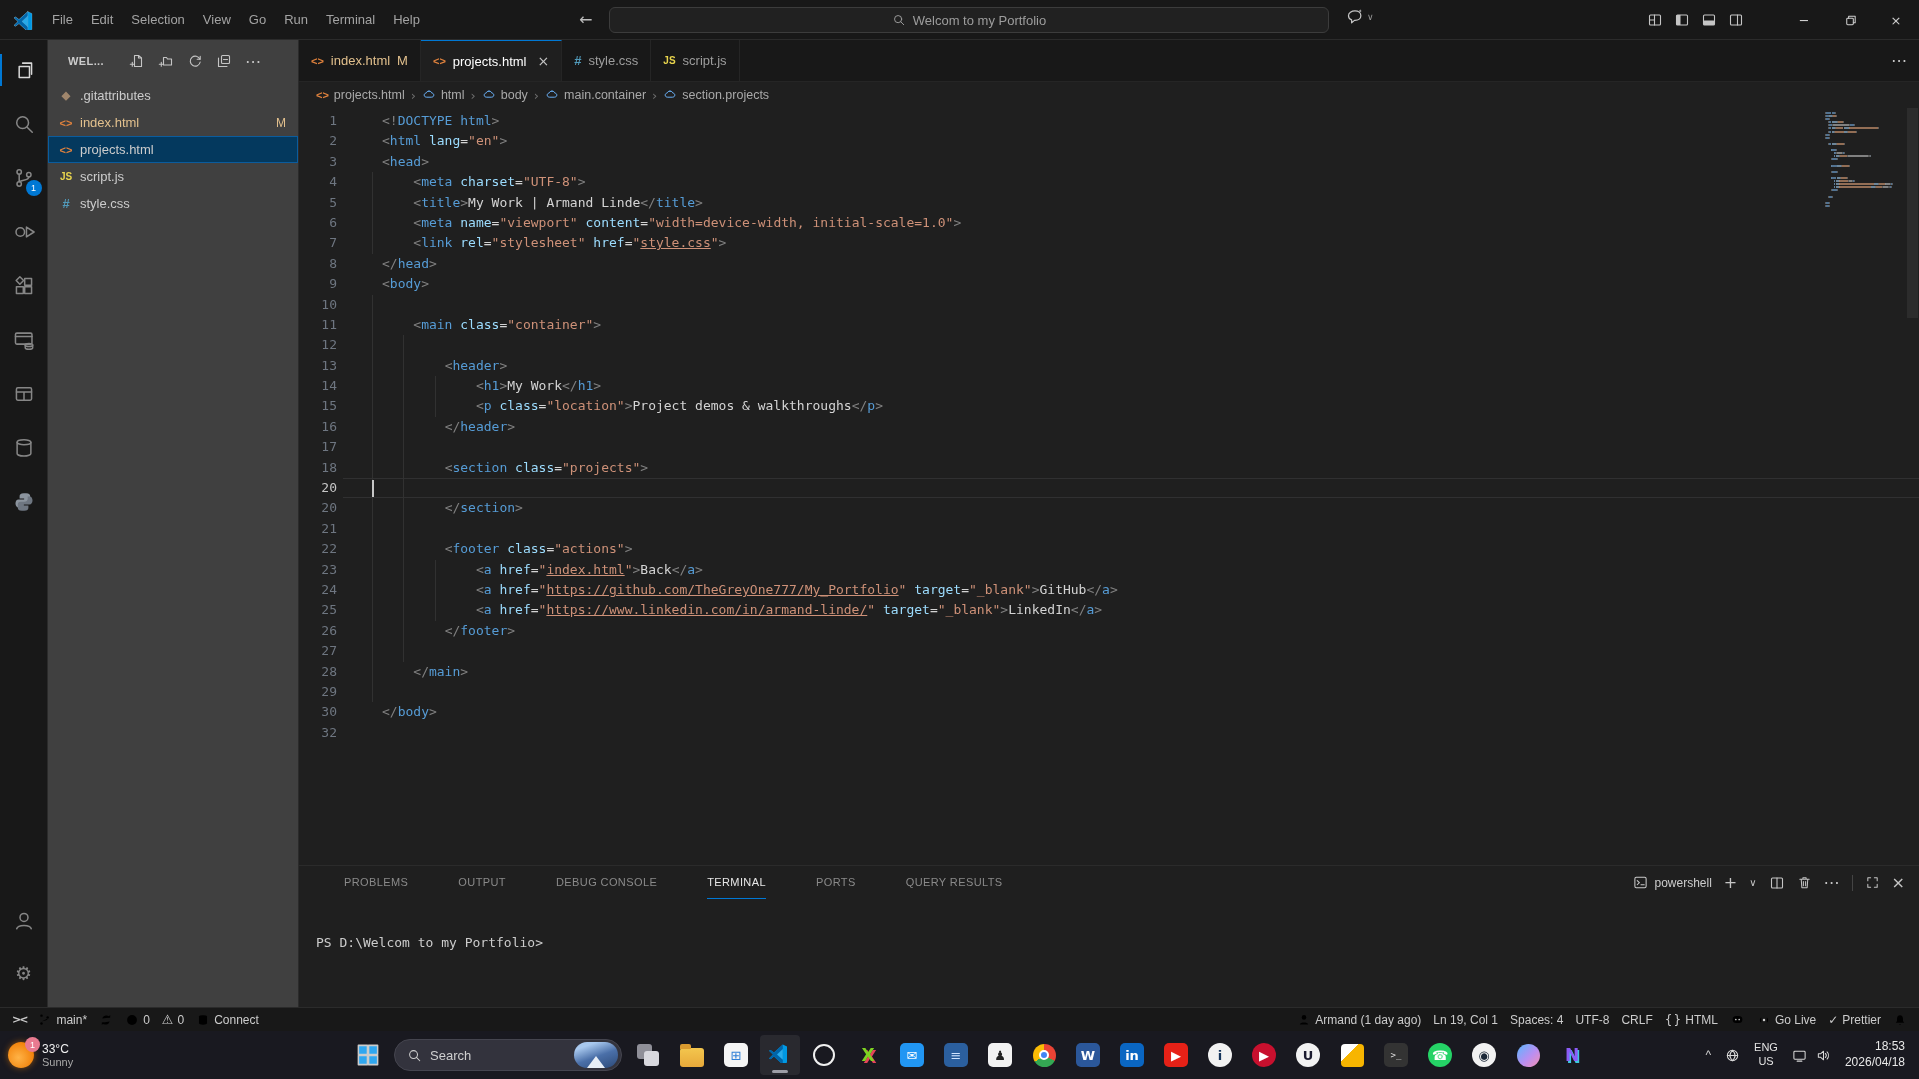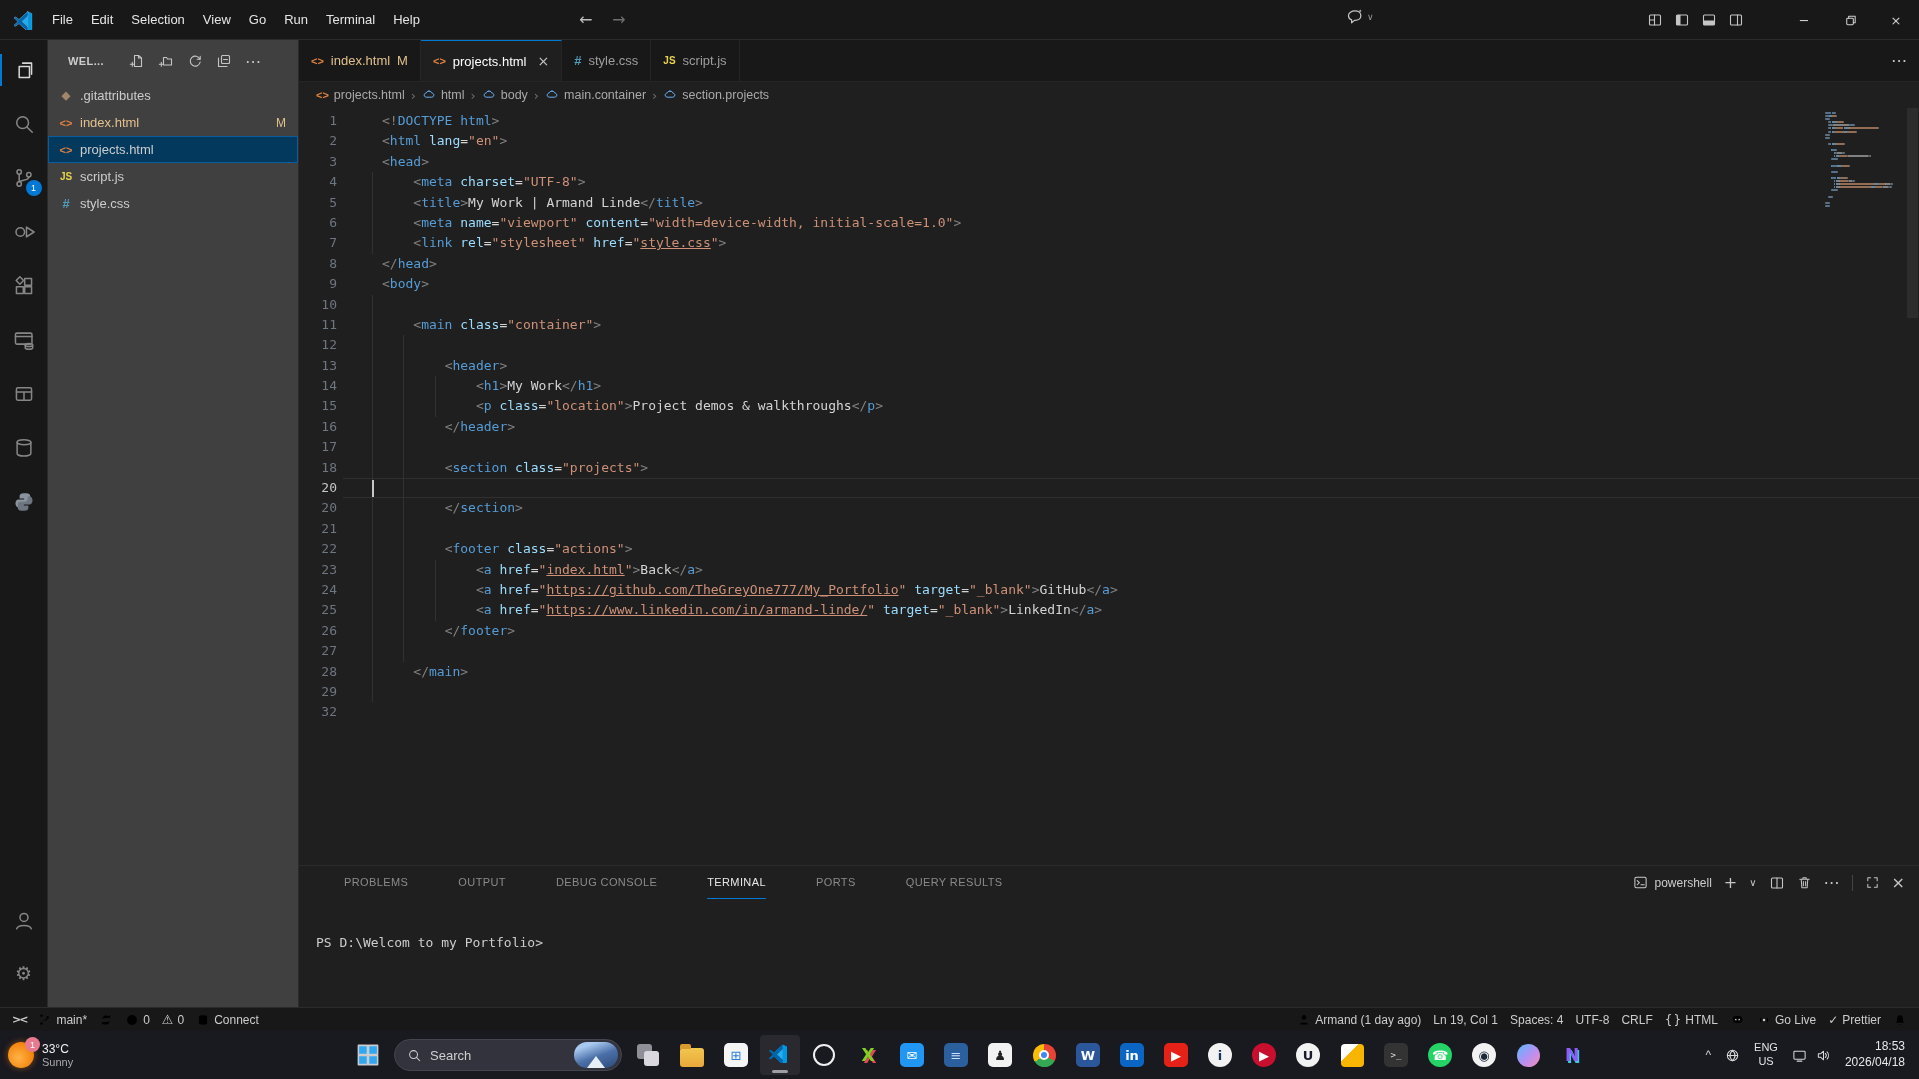--- a/index.html
+++ b/index.html
@@ -6,21 +6,21 @@
   html,body { width:1919px; height:1079px; overflow:hidden; background:#1f1f1f;
     font-family:"Liberation Sans", sans-serif; color:#cccccc; }
   .ico { display:inline-flex; align-items:center; justify-content:center; }
   .ico svg { stroke:currentColor; fill:none; stroke-width:1.1; stroke-linecap:round; stroke-linejoin:round; }
   .g { font-family:"DejaVu Sans", sans-serif; }
 
   
   #titlebar { position:relative; height:40px; background:#181818; border-bottom:1px solid #2b2b2b;
     display:flex; align-items:center; }
   #vscode-logo { width:20px; height:20px; margin:0 10px 0 13px; }
-  .menu-item { padding:4px 9px; font-size:13px; color:#e5e5e5; border-radius:5px; cursor:default; }
+  .menu-item { padding:4px 9px; font-size:13px; color:#a3a3a3; border-radius:5px; cursor:default; }
   #nav-arrows { margin-left:150px; display:flex; gap:20px; font-size:16px; }
   #nav-back { color:#bdbdbd; } #nav-fwd { color:#6f6f6f; }
   #command-center { position:absolute; left:609px; top:7px; width:720px; height:26px;
     background:#212121; border:1px solid #3c3c3c; border-radius:6px;
     display:flex; align-items:center; justify-content:center; gap:7px; color:#9d9d9d; font-size:13px; }
   #copilot-tb { position:absolute; left:1346px; top:8px; display:flex; align-items:center; gap:3px; color:#c5c5c5; }
   #copilot-tb .chev { font-size:9px; color:#9a9a9a; }
   #layout-icons { position:absolute; right:175px; top:0; height:40px; display:flex; align-items:center; gap:11px; color:#c5c5c5; }
   #window-controls { position:absolute; right:0; top:0; height:40px; display:flex; }
   .win-btn { width:46px; height:40px; display:flex; align-items:center; justify-content:center; color:#cfcfcf; font-size:13px; }
@@ -178,20 +178,29 @@
       <span class="menu-item">View</span>
       <span class="menu-item">Go</span>
       <span class="menu-item">Run</span>
       <span class="menu-item">Terminal</span>
       <span class="menu-item">Help</span>
     </div>
   <div id="nav-arrows">
     <span id="nav-back" class="g">←</span>
     <span id="nav-fwd" class="g">→</span>
   </div>
+  <div id="command-center">
+    <span class="ico">
+        <svg width="14" height="14" viewBox="0 0 16 16">
+          <circle cx="7" cy="7" r="4.1"></circle>
+          <path d="M10 10l3.4 3.4"></path>
+        </svg>
+      </span>
+    <span>Welcom to my Portfolio</span>
+  </div>
   <div id="copilot-tb">
     <span class="ico">
         <svg width="18" height="18" viewBox="0 0 16 16">
           <path d="M8 2.6c3.1 0 5.2 1.8 5.2 4.2S11.1 11 8 11h-.5L5 13.2v-2.6C3.2 9.9 2.2 8.5 2.2 6.8 2.2 4.4 4.9 2.6 8 2.6z"></path>
           <path d="M12.6 1.2l.4 1 1 .4-1 .4-.4 1-.4-1-1-.4 1-.4z" fill="currentColor" stroke="none"></path>
         </svg>
       </span>
     <span class="chev g">∨</span>
   </div>
   <div id="layout-icons">
@@ -482,20 +491,21 @@
           <div class="line"><span class="guide" style="left: 73px;"></span><span class="guide" style="left: 104.32px;"></span><span class="ln">20</span><span class="ctext"><span class="tok-w">        </span><span class="tok-p">&lt;/</span><span class="tok-t">section</span><span class="tok-p">&gt;</span></span></div>
           <div class="line"><span class="guide" style="left: 73px;"></span><span class="guide" style="left: 104.32px;"></span><span class="ln">21</span><span class="ctext"></span></div>
           <div class="line"><span class="guide" style="left: 73px;"></span><span class="guide" style="left: 104.32px;"></span><span class="ln">22</span><span class="ctext"><span class="tok-w">        </span><span class="tok-p">&lt;</span><span class="tok-t">footer</span><span class="tok-w"> </span><span class="tok-a">class</span><span class="tok-e">=</span><span class="tok-s">"actions"</span><span class="tok-p">&gt;</span></span></div>
           <div class="line"><span class="guide" style="left: 73px;"></span><span class="guide" style="left: 104.32px;"></span><span class="guide" style="left: 135.64px;"></span><span class="ln">23</span><span class="ctext"><span class="tok-w">            </span><span class="tok-p">&lt;</span><span class="tok-t">a</span><span class="tok-w"> </span><span class="tok-a">href</span><span class="tok-e">=</span><span class="tok-s">"</span><span class="tok-u">index.html</span><span class="tok-s">"</span><span class="tok-p">&gt;</span><span class="tok-w">Back</span><span class="tok-p">&lt;/</span><span class="tok-t">a</span><span class="tok-p">&gt;</span></span></div>
           <div class="line"><span class="guide" style="left: 73px;"></span><span class="guide" style="left: 104.32px;"></span><span class="guide" style="left: 135.64px;"></span><span class="ln">24</span><span class="ctext"><span class="tok-w">            </span><span class="tok-p">&lt;</span><span class="tok-t">a</span><span class="tok-w"> </span><span class="tok-a">href</span><span class="tok-e">=</span><span class="tok-s">"</span><span class="tok-u">https://github.com/TheGreyOne777/My_Portfolio</span><span class="tok-s">"</span><span class="tok-w"> </span><span class="tok-a">target</span><span class="tok-e">=</span><span class="tok-s">"_blank"</span><span class="tok-p">&gt;</span><span class="tok-w">GitHub</span><span class="tok-p">&lt;/</span><span class="tok-t">a</span><span class="tok-p">&gt;</span></span></div>
           <div class="line"><span class="guide" style="left: 73px;"></span><span class="guide" style="left: 104.32px;"></span><span class="guide" style="left: 135.64px;"></span><span class="ln">25</span><span class="ctext"><span class="tok-w">            </span><span class="tok-p">&lt;</span><span class="tok-t">a</span><span class="tok-w"> </span><span class="tok-a">href</span><span class="tok-e">=</span><span class="tok-s">"</span><span class="tok-u">https://www.linkedin.com/in/armand-linde/</span><span class="tok-s">"</span><span class="tok-w"> </span><span class="tok-a">target</span><span class="tok-e">=</span><span class="tok-s">"_blank"</span><span class="tok-p">&gt;</span><span class="tok-w">LinkedIn</span><span class="tok-p">&lt;/</span><span class="tok-t">a</span><span class="tok-p">&gt;</span></span></div>
           <div class="line"><span class="guide" style="left: 73px;"></span><span class="guide" style="left: 104.32px;"></span><span class="ln">26</span><span class="ctext"><span class="tok-w">        </span><span class="tok-p">&lt;/</span><span class="tok-t">footer</span><span class="tok-p">&gt;</span></span></div>
           <div class="line"><span class="guide" style="left: 73px;"></span><span class="guide" style="left: 104.32px;"></span><span class="ln">27</span><span class="ctext"></span></div>
           <div class="line"><span class="guide" style="left: 73px;"></span><span class="ln">28</span><span class="ctext"><span class="tok-w">    </span><span class="tok-p">&lt;/</span><span class="tok-t">main</span><span class="tok-p">&gt;</span></span></div>
           <div class="line"><span class="guide" style="left: 73px;"></span><span class="ln">29</span><span class="ctext"></span></div>
+          <div class="line"><span class="ln">30</span><span class="ctext"><span class="tok-p">&lt;/</span><span class="tok-t">body</span><span class="tok-p">&gt;</span></span></div>
           <div class="line"><span class="ln">32</span><span class="ctext"></span></div>
         </div>
       <div id="minimap">
           <div class="mm-row">
             <span class="mm-seg mm-p" style="left: 0px; width: 1.44px;"></span>
             <span class="mm-seg mm-t" style="left: 1.44px; width: 5.04px;"></span>
             <span class="mm-seg mm-t" style="left: 7.2px; width: 2.88px;"></span>
             <span class="mm-seg mm-p" style="left: 10.08px; width: 1px;"></span>
           </div>
           <div class="mm-row">

